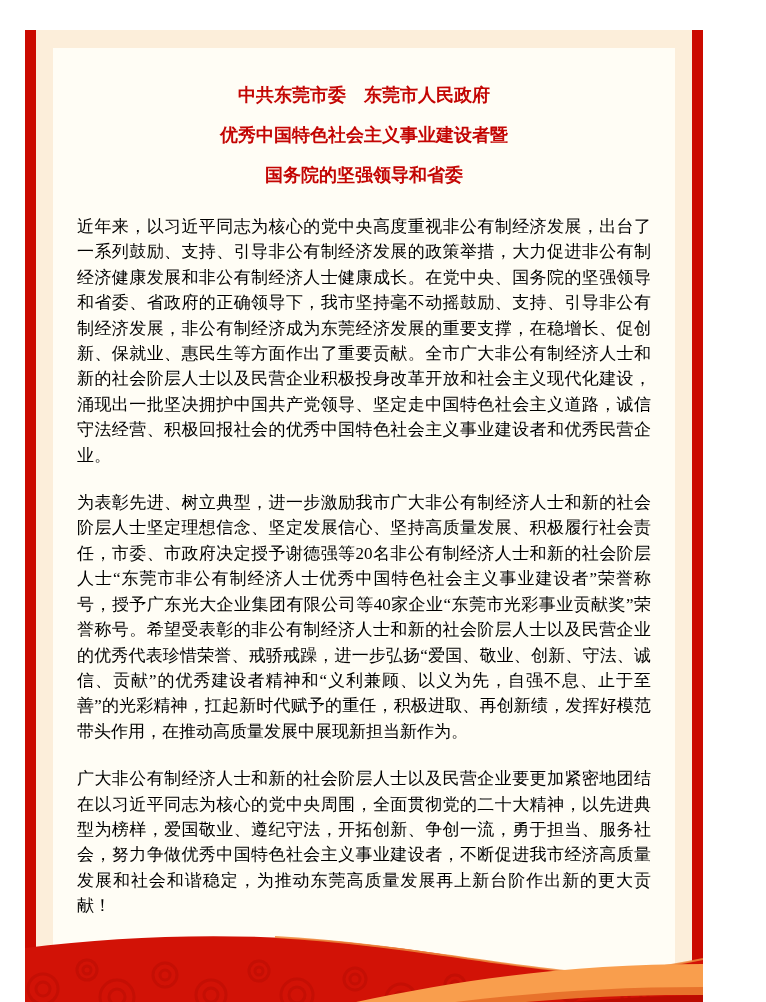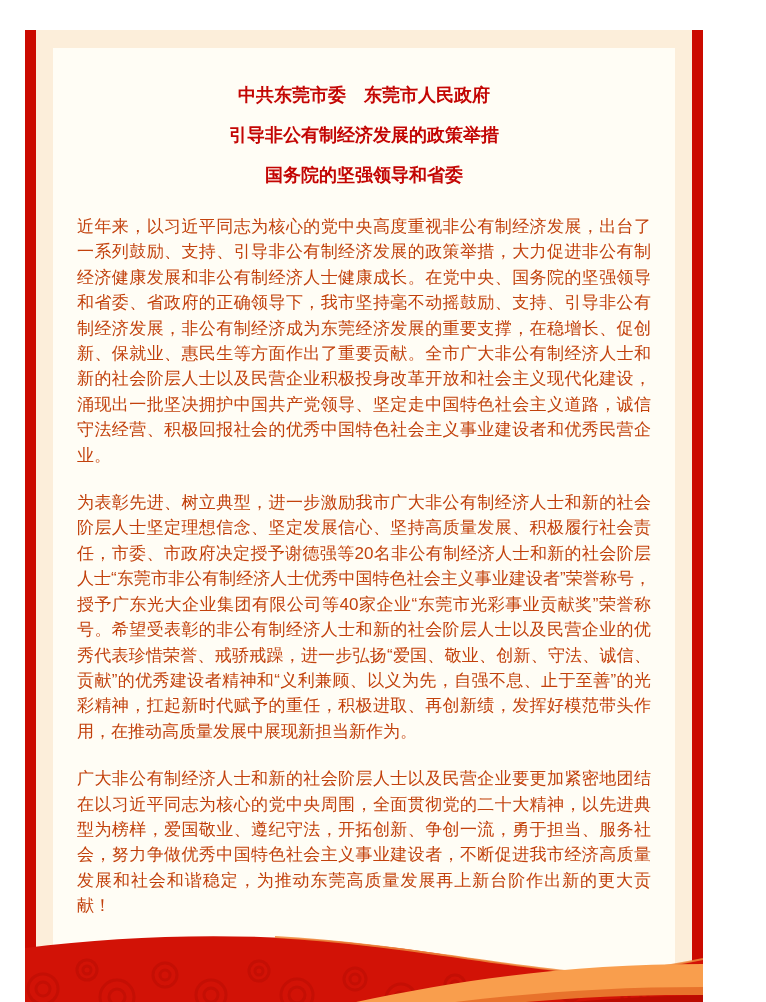--- a/index.html
+++ b/index.html
@@ -20,39 +20,40 @@
     background:#fffdf5;
   }
   .doc-title{
     margin:0;padding:27px 24px 0 24px;
     text-align:center;color:#c30503;font-weight:bold;
     font-size:18px;line-height:40px;
   }
   .doc-title .t-line{display:block;}
   .doc-body{
     margin:19px 24px 0 24px;
-    color:#c2410c;font-size:17px;line-height:25.4px;
+    color:#000000;font-size:17px;line-height:25.4px;
     text-align:justify;
+    font-family:Liberation Serif, serif;
   }
   .doc-body p{margin:0 0 22px 0;}
   .bottom-deco{
     position:absolute;left:0;bottom:0;width:678px;height:135px;display:block;
   }
 </style>
 </head>
 <body>
 
 <div class="card">
   <div class="stripe left"></div>
   <div class="stripe right"></div>
 
   <div class="inner">
     <h1 class="doc-title">
       <span class="t-line">中共东莞市委　东莞市人民政府</span>
-      <span class="t-line">引导非公有制经济发展的政策举措</span>
+      <span class="t-line">优秀中国特色社会主义事业建设者暨</span>
       <span class="t-line">国务院的坚强领导和省委</span>
     </h1>
     <div class="doc-body">
       <p>近年来，以习近平同志为核心的党中央高度重视非公有制经济发展，出台了一系列鼓励、支持、引导非公有制经济发展的政策举措，大力促进非公有制经济健康发展和非公有制经济人士健康成长。在党中央、国务院的坚强领导和省委、省政府的正确领导下，我市坚持毫不动摇鼓励、支持、引导非公有制经济发展，非公有制经济成为东莞经济发展的重要支撑，在稳增长、促创新、保就业、惠民生等方面作出了重要贡献。全市广大非公有制经济人士和新的社会阶层人士以及民营企业积极投身改革开放和社会主义现代化建设，涌现出一批坚决拥护中国共产党领导、坚定走中国特色社会主义道路，诚信守法经营、积极回报社会的优秀中国特色社会主义事业建设者和优秀民营企业。</p>
       <p>为表彰先进、树立典型，进一步激励我市广大非公有制经济人士和新的社会阶层人士坚定理想信念、坚定发展信心、坚持高质量发展、积极履行社会责任，市委、市政府决定授予谢德强等20名非公有制经济人士和新的社会阶层人士“东莞市非公有制经济人士优秀中国特色社会主义事业建设者”荣誉称号，授予广东光大企业集团有限公司等40家企业“东莞市光彩事业贡献奖”荣誉称号。希望受表彰的非公有制经济人士和新的社会阶层人士以及民营企业的优秀代表珍惜荣誉、戒骄戒躁，进一步弘扬“爱国、敬业、创新、守法、诚信、贡献”的优秀建设者精神和“义利兼顾、以义为先，自强不息、止于至善”的光彩精神，扛起新时代赋予的重任，积极进取、再创新绩，发挥好模范带头作用，在推动高质量发展中展现新担当新作为。</p>
       <p>广大非公有制经济人士和新的社会阶层人士以及民营企业要更加紧密地团结在以习近平同志为核心的党中央周围，全面贯彻党的二十大精神，以先进典型为榜样，爱国敬业、遵纪守法，开拓创新、争创一流，勇于担当、服务社会，努力争做优秀中国特色社会主义事业建设者，不断促进我市经济高质量发展和社会和谐稳定，为推动东莞高质量发展再上新台阶作出新的更大贡献！</p>
     </div>
   </div>
 
   <svg class="bottom-deco" viewBox="0 0 678 135" preserveAspectRatio="none" xmlns="http://www.w3.org/2000/svg">

